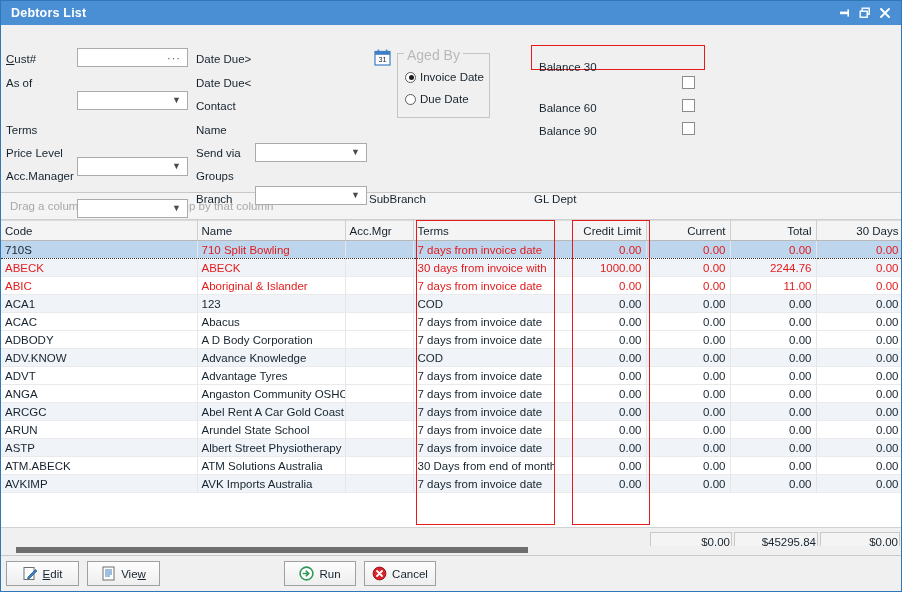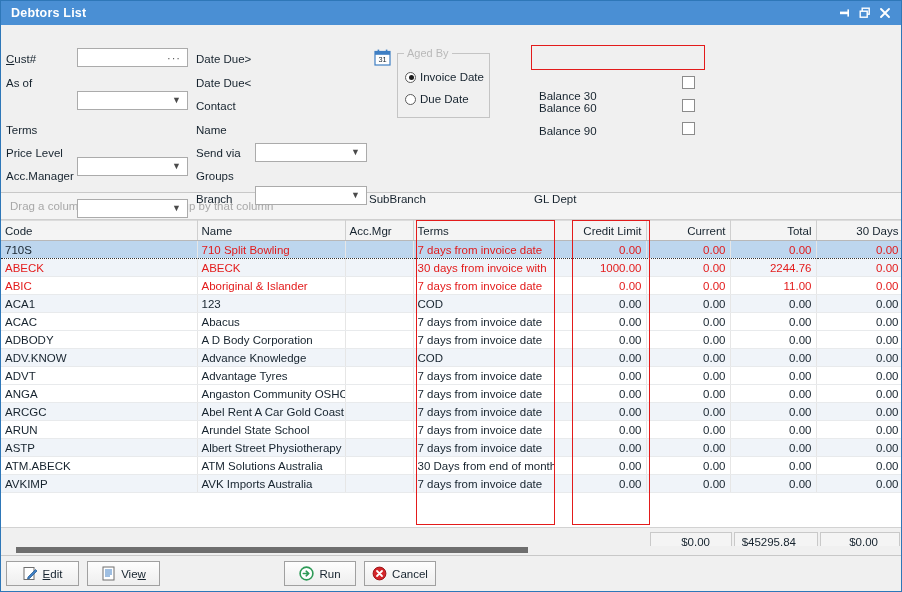--- a/index.html
+++ b/index.html
@@ -88,21 +88,21 @@
 
   
   .groupbox {
     position:absolute;
     border:1px solid #c4c4c4;
     background:transparent;
   }
   .groupbox .gb-title {
     position:absolute; top:-7px; left:6px;
     background:#f0f0f0; padding:0 3px;
-    font-size:11px; color:#b9b9b9;
+    font-size:14px; color:#b9b9b9;
   }
   .radio-row { display:flex; align-items:center; gap:4px; margin:0; }
   .radio {
     width:11px; height:11px; border-radius:50%;
     border:1px solid #5c5c5c; background:#fff;
     position:relative; flex:none;
   }
   .radio.on::after {
     content:""; position:absolute;
     left:2.5px; top:2.5px; width:5px; height:5px;
@@ -166,21 +166,21 @@
     background:#f0f0f0;
     border-top:1px solid #d2d2d2;
     position:relative;
   }
   .totcell {
     position:absolute; top:4px;
     height:20px;
     border:1px solid #c9c9c9;
     background:#f4f4f4;
     display:flex; align-items:center; justify-content:flex-end;
-    padding-right:21px;
+    padding-right:1px;
     font-size:11.5px; color:#16232e;
   }
   .hscroll {
     position:absolute; left:3px; bottom:0px;
     height:9px; width:896px;
     background:#f0f0f0;
   }
   .hscroll .thumb {
     position:absolute; left:12px; top:1px;
     height:6px; width:512px;
@@ -370,21 +370,21 @@
         <span>Due Date</span>
       </div>
     </div>
 
     <div class="fakeinput fld" style="left:534px; top:24px; width:165px;">
       <span class="val">All Debtors</span>
       <span class="caret">▼</span>
     </div>
     <div class="annot" style="left:530px; top:20px; width:174px; height:25px;"></div>
 
-    <span class="lbl" style="left:538px; top:64px;">Balance 30</span>
+    <span class="lbl" style="left:538px; top:35px;">Balance 30</span>
     <span class="cbx fld" style="left:681px; top:51px;"></span>
 
     <span class="lbl" style="left:538px; top:76px;text-align:right;">Balance 60</span>
     <span class="cbx fld" style="left:681px; top:74px;"></span>
 
     <span class="lbl" style="left:538px; top:99px;">Balance 90</span>
     <span class="cbx fld" style="left:681px; top:97px;"></span>
 
     <div class="fakeinput fld" style="left:534px; top:117px; width:165px;">
       <span class="val">Credit Hold</span>

